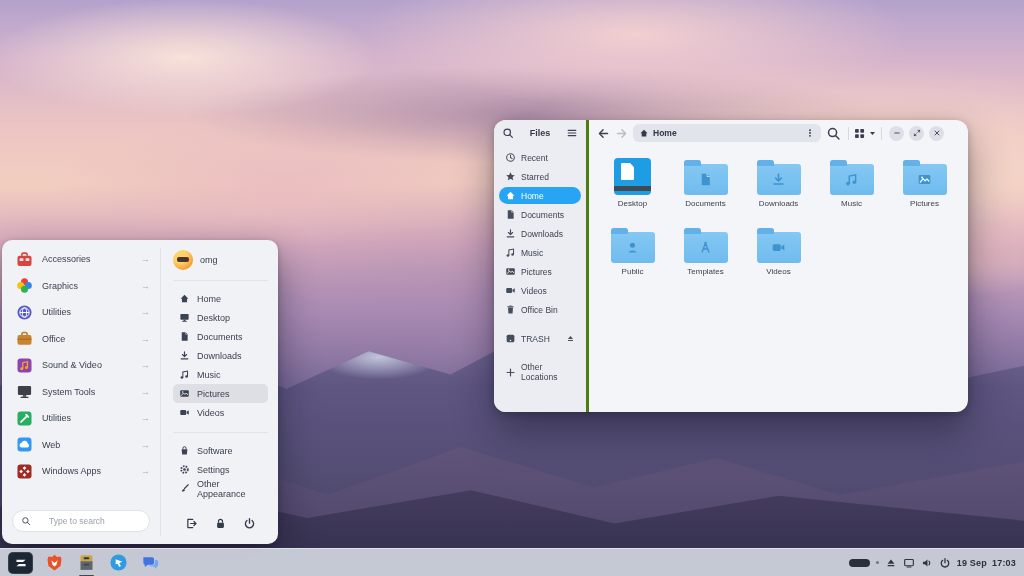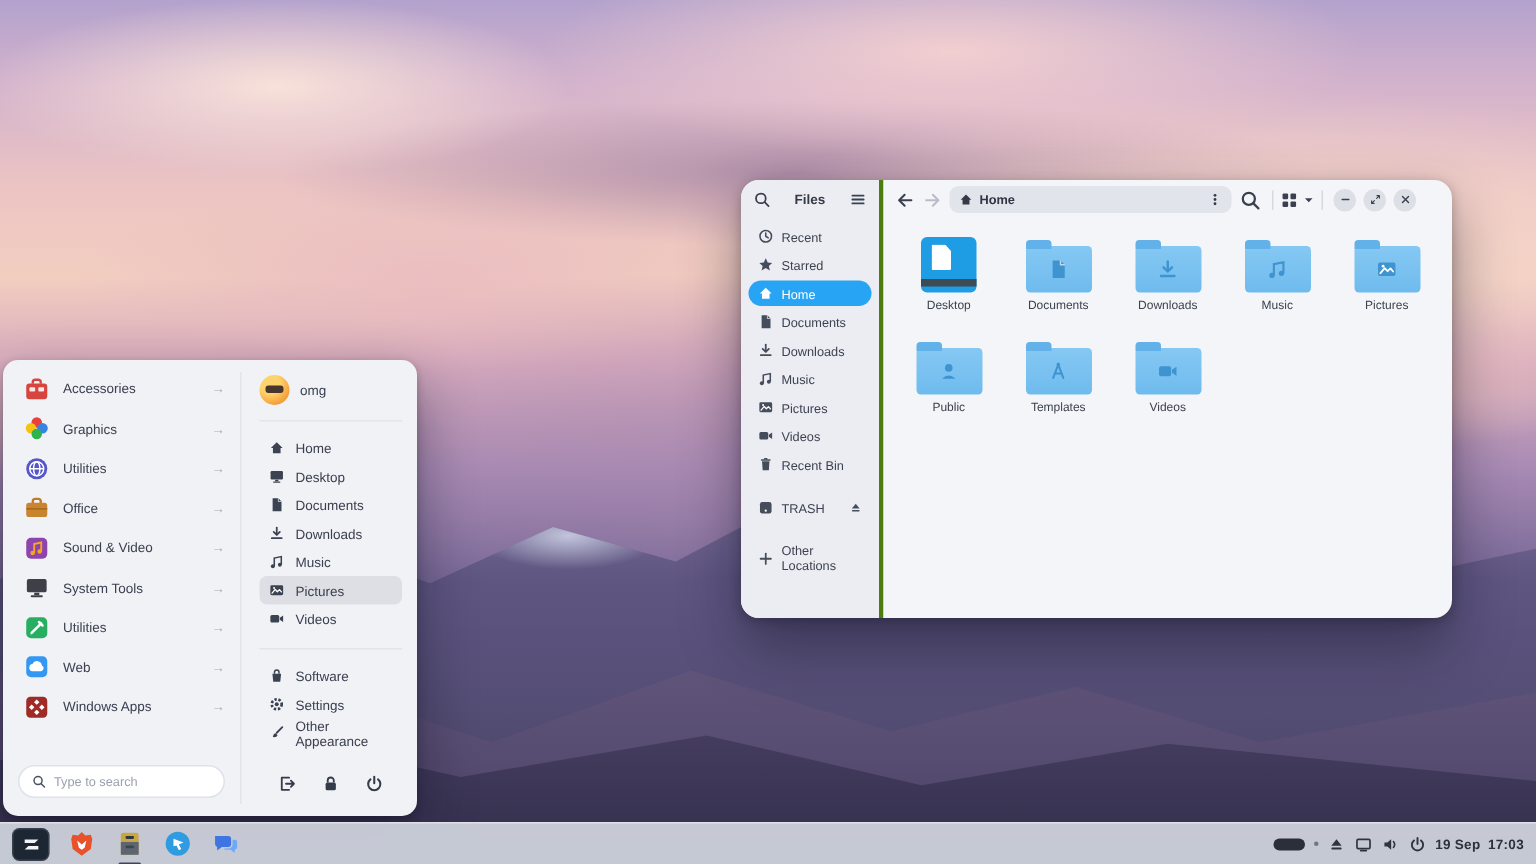--- a/index.html
+++ b/index.html
@@ -81,21 +81,21 @@
 
   
   #zmenu { position:absolute; left:2px; top:240px; width:276px; height:304px; background:#f1f2f6;
     border-radius:10px; box-shadow:0 16px 38px rgba(15,15,35,.45), 0 2px 6px rgba(0,0,0,.25); display:flex; }
   .zm-left { width:158px; display:flex; flex-direction:column; padding:6px 0 12px; }
   .zm-cat { height:26.5px; display:flex; align-items:center; gap:9px; padding:0 10px 0 14px; }
   .zm-cat .cicon { width:17px; height:17px; }
   .zm-cat-label { font-size:9px; color:#3a4050; flex:1; }
   .zm-arrow { font-size:9px; color:#a8adb8; }
   .zm-search { margin:6px 10px 0; height:22px; background:#fff; border:1px solid #e0e2e9; border-radius:12px;
-    display:flex; align-items:center; gap:5px; padding:0 8px; }
+    display:flex; align-items:center; gap:18px; padding:0 8px; }
   .zm-search .ic { width:10px; height:10px; color:#4a5160; }
   .zm-search input { border:0; outline:0; background:transparent; font-size:8.5px; color:#3a4050; width:100%;
     font-family:inherit; }
   .zm-search input::placeholder { color:#9aa0ad; }
   .zm-div { width:1px; background:#e2e4ea; margin:8px 0; }
   .zm-right { flex:1; display:flex; flex-direction:column; padding:8px 10px 8px 12px; min-width:0; }
   .zm-user { display:flex; align-items:center; gap:7px; padding:2px 0 8px; }
   .zm-avatar { width:20px; height:20px; border-radius:50%;
     background:radial-gradient(circle at 35% 30%,#ffd36b 0 35%,#f6a33c 70%,#e4822c 100%); position:relative; }
   .zm-avatar::after { content:""; position:absolute; left:4px; top:7px; width:12px; height:5px;
@@ -230,21 +230,21 @@
             <span>Videos</span>
           </div>
           <div class="fm-row">
             <span class="ic">
               <svg viewBox="0 0 16 16" fill="currentColor">
                 <path d="M4.4 5.2 H11.6 L11 13.8 H5 Z"></path>
                 <rect x="3.2" y="3.2" width="9.6" height="1.4" rx=".7"></rect>
                 <rect x="6.3" y="2" width="3.4" height="1.4" rx=".6"></rect>
               </svg>
             </span>
-            <span>Recent Bin</span>
+            <span>Office Bin</span>
           </div>
           <div class="fm-gap"></div>
           <div class="fm-row">
             <span class="ic">
               <svg viewBox="0 0 16 16">
                 <rect x="2.4" y="2.4" width="11.2" height="11.2" rx="2.2" fill="currentColor"></rect>
                 <circle cx="8" cy="10.8" r="1.1" fill="#fff"></circle>
               </svg>
             </span>
             <span>TRASH</span>

